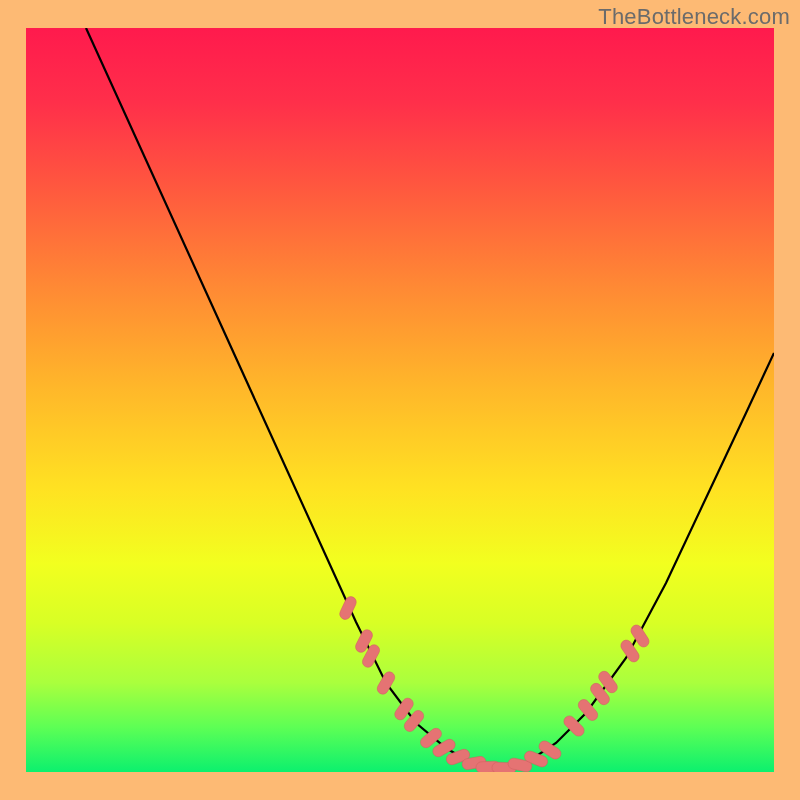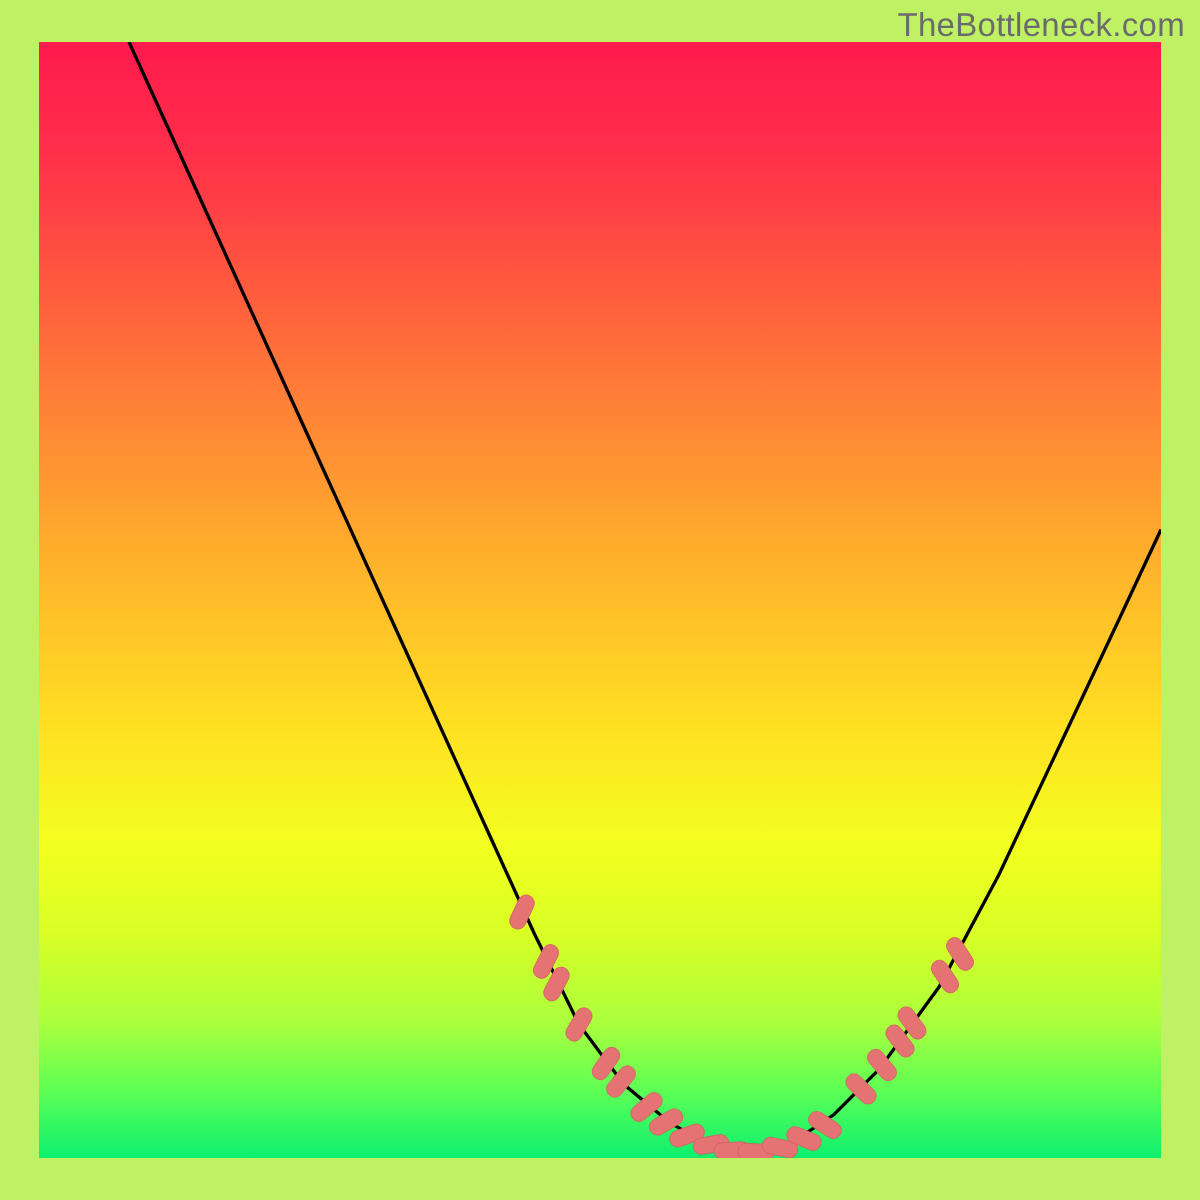--- a/index.html
+++ b/index.html
@@ -8,21 +8,21 @@
     background: #000;
     width: 800px;
     height: 800px;
     overflow: hidden;
     font-family: Arial, Helvetica, sans-serif;
   }
   .frame {
     position: relative;
     width: 800px;
     height: 800px;
-    background: #bef264;
+    background: #fdba74;
   }
   .watermark {
     position: absolute;
     top: 4px;
     right: 10px;
     color: #6b6b6b;
     font-size: 22px;
     font-weight: 500;
     letter-spacing: 0.2px;
   }

